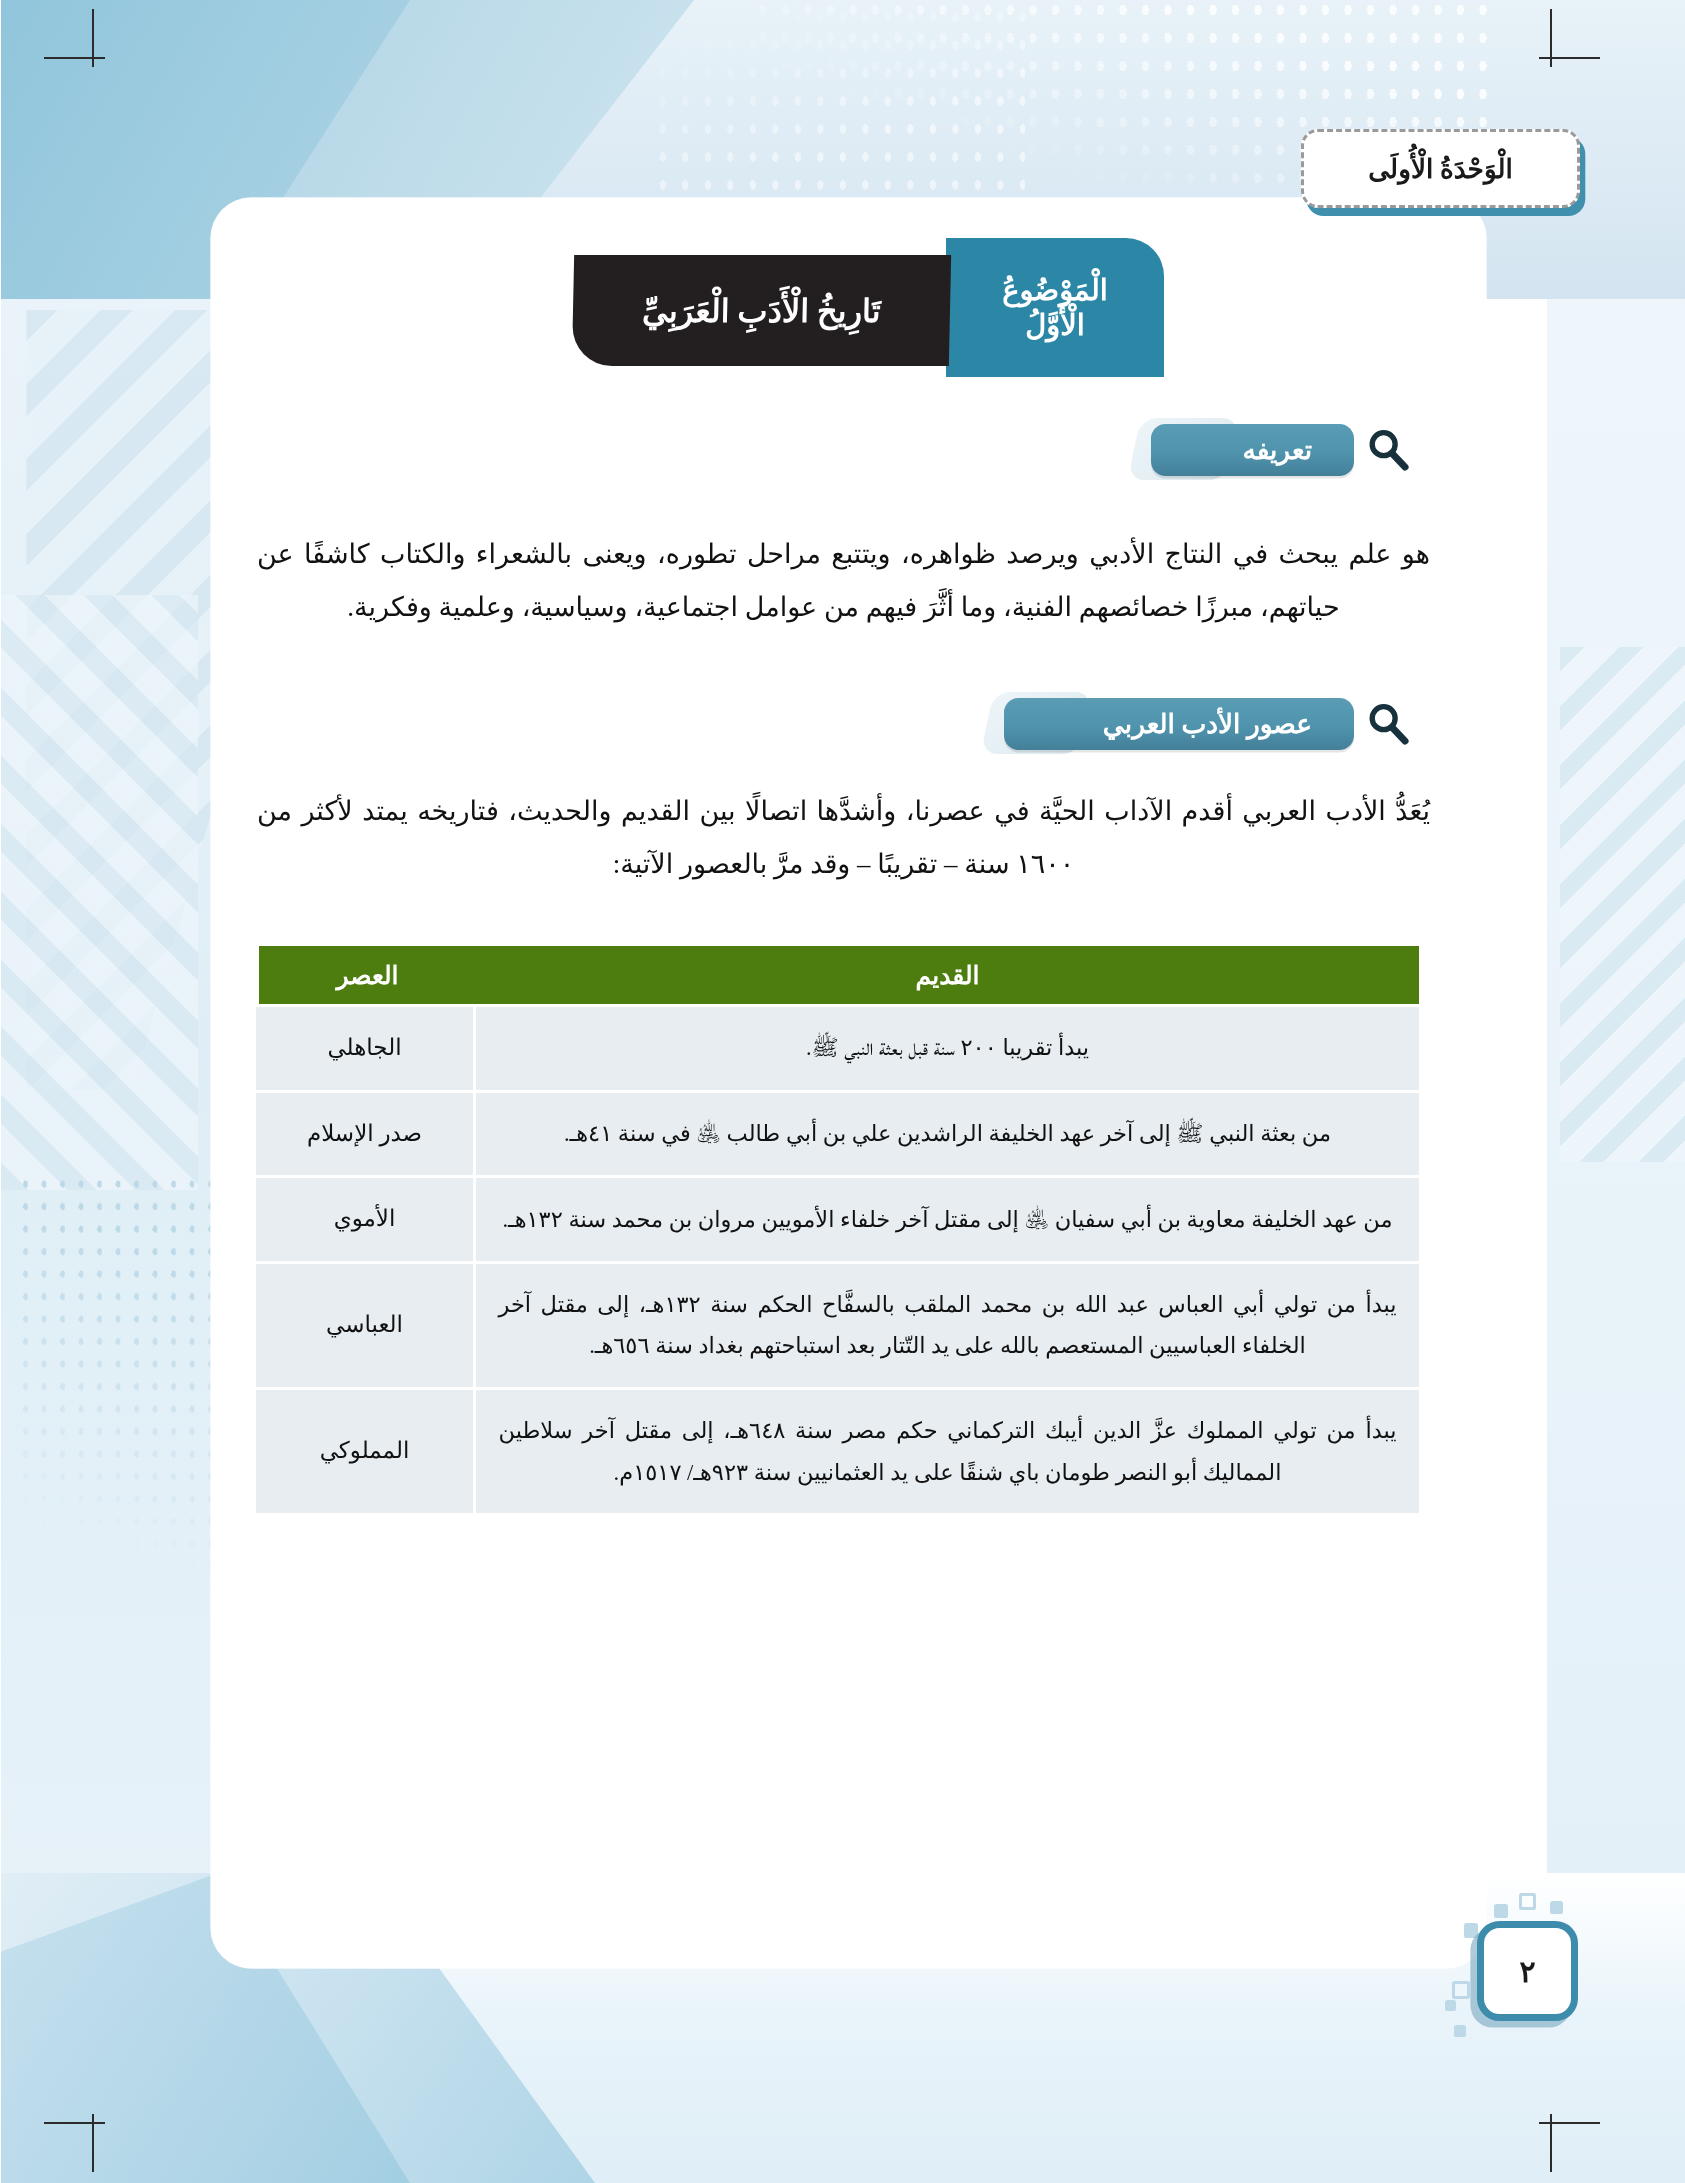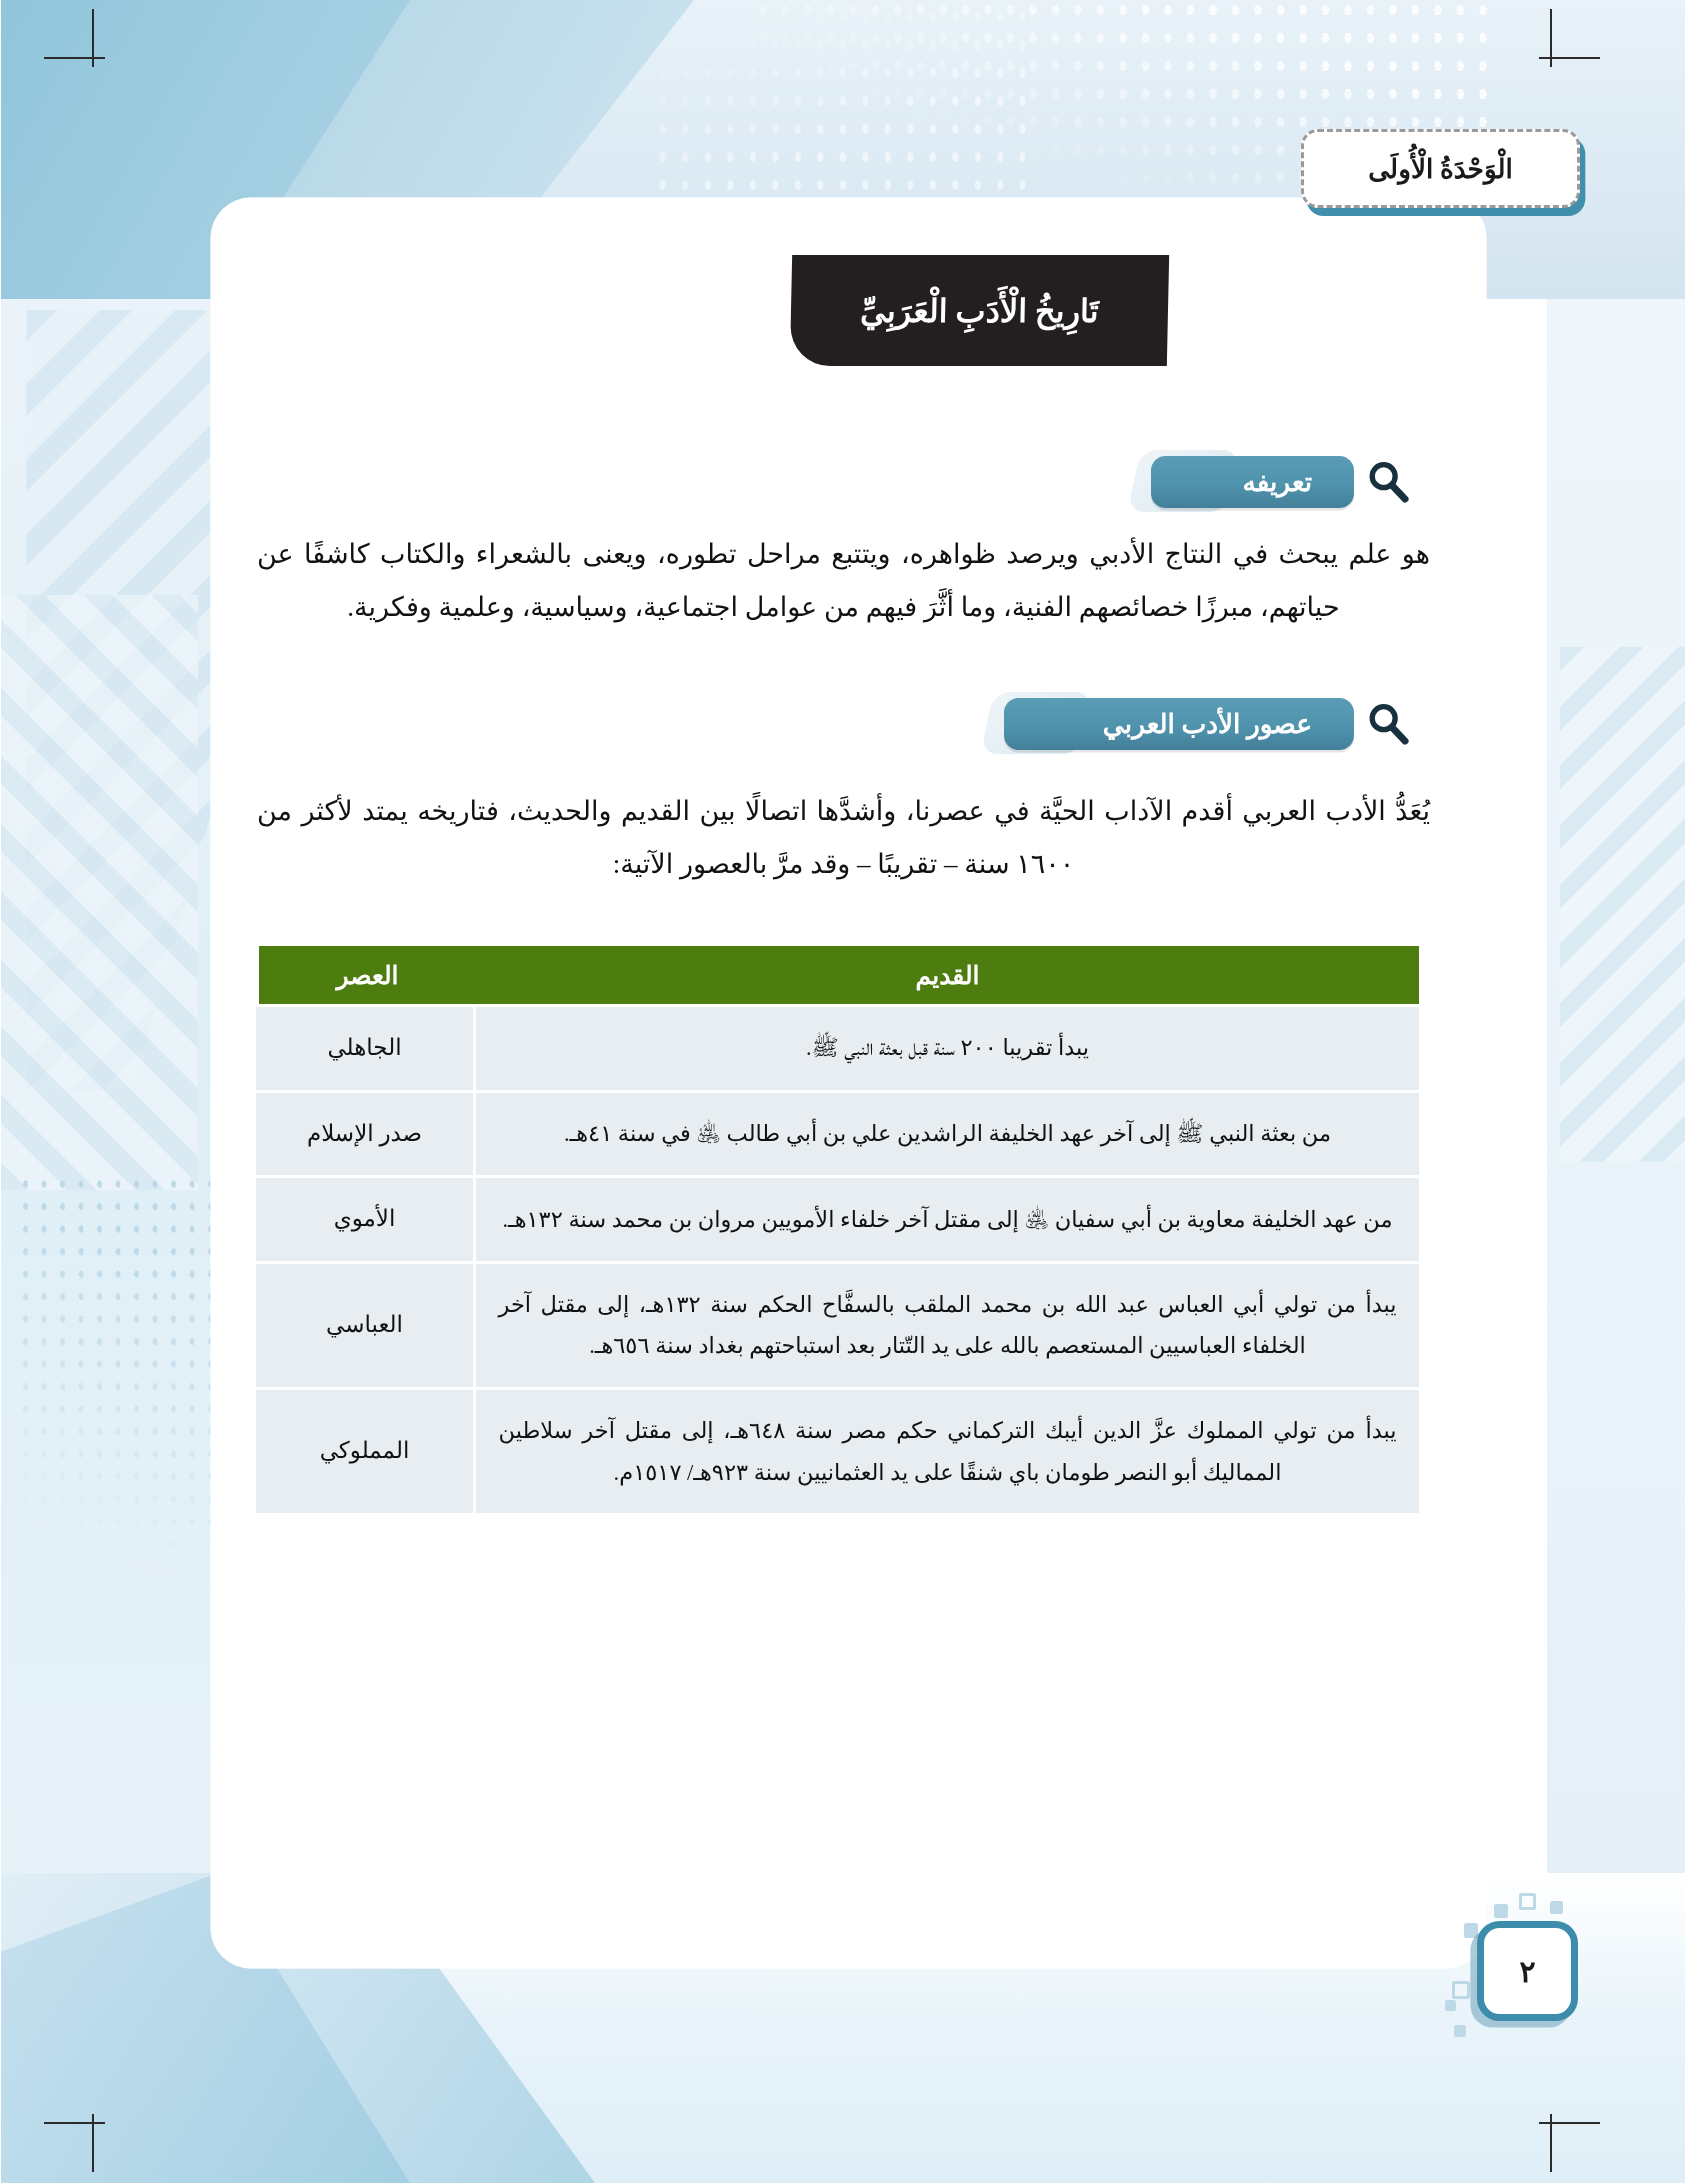--- a/index.html
+++ b/index.html
@@ -259,24 +259,28 @@
 <div class="crop" style="left:1550px;top:2114px;width:2px;height:58px;"></div>
 <div class="crop" style="left:1539px;top:2122px;width:61px;height:2px;"></div>
 
 <div class="card"></div>
 
 <div class="unit-badge">
   <span>الْوَحْدَةُ الْأُولَى</span>
 </div>
 
 <div class="topic-banner">
+  <div class="topic-teal">
+    <div class="l1">الْمَوْضُوعُ</div>
+    <div class="l2">الْأَوَّلُ</div>
+  </div>
   <div class="topic-black">تَارِيخُ الْأَدَبِ الْعَرَبِيِّ</div>
 </div>
 
-<div class="sec-head" style="right:270px;top:450px;">
+<div class="sec-head" style="right:270px;top:418px;">
   <div class="sec-pill">
     <span>تعريفه</span>
   </div>
   <div class="sec-icon">
     <svg viewBox="0 0 64 64" xmlns="http://www.w3.org/2000/svg">
       <circle cx="27" cy="25" r="15" fill="none" stroke="#17313d" stroke-width="7"></circle>
       <line x1="38" y1="37" x2="55" y2="55" stroke="#17313d" stroke-width="9" stroke-linecap="round"></line>
     </svg>
   </div>
 </div>

